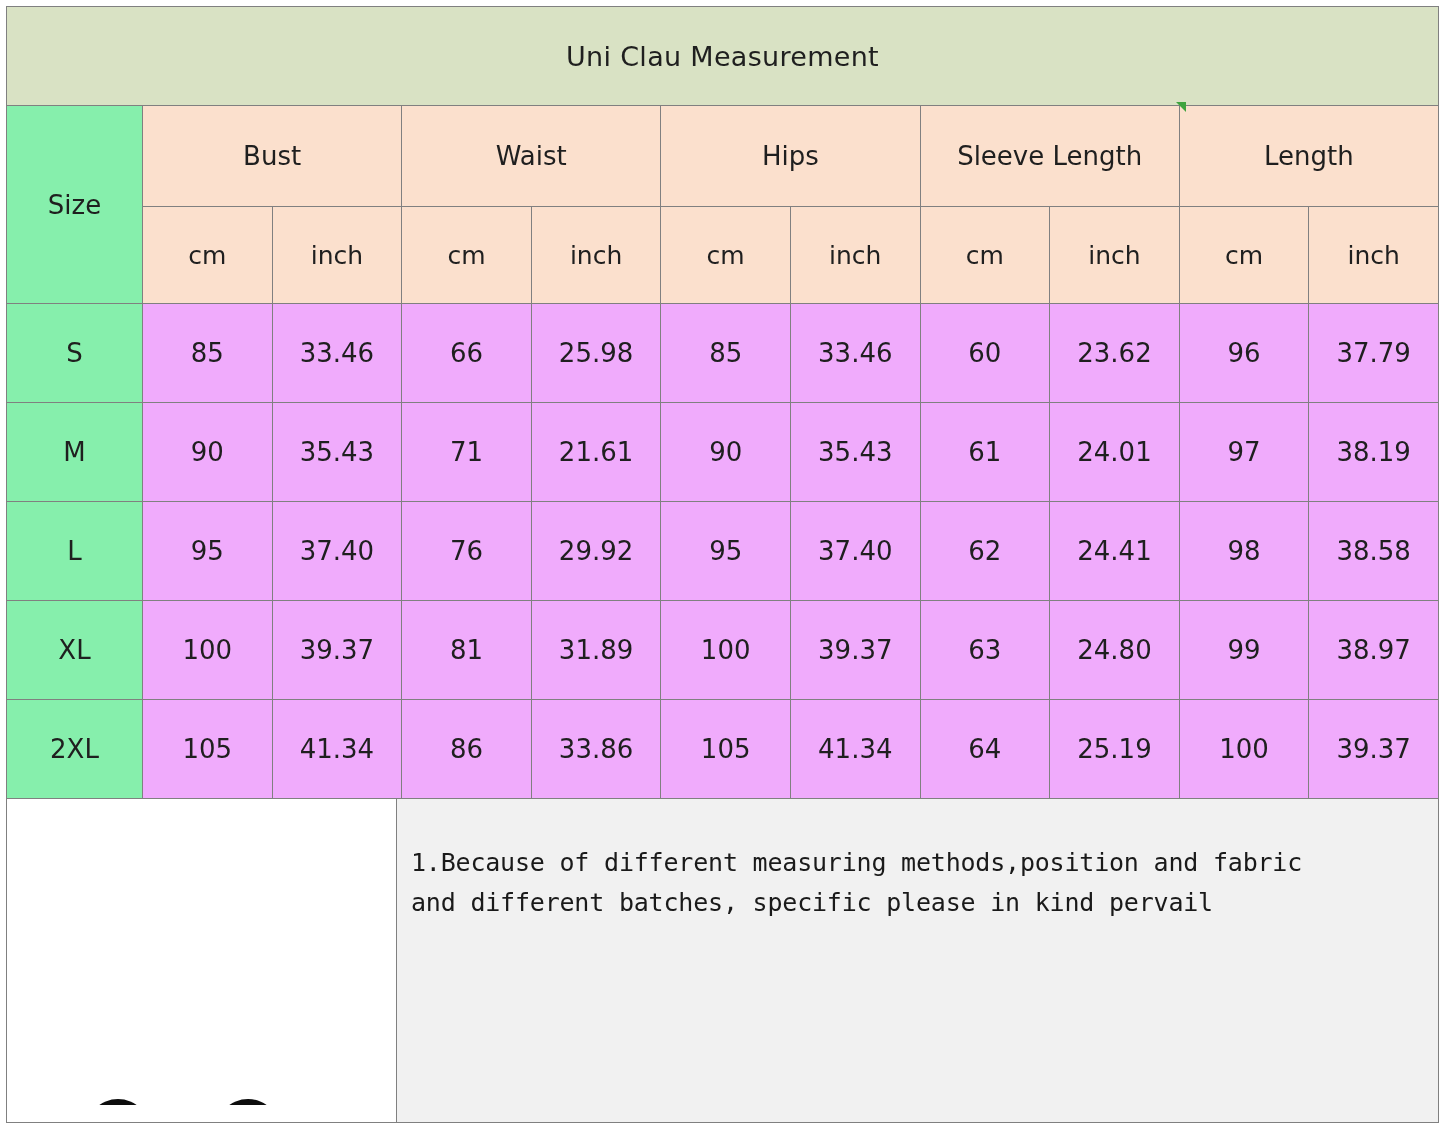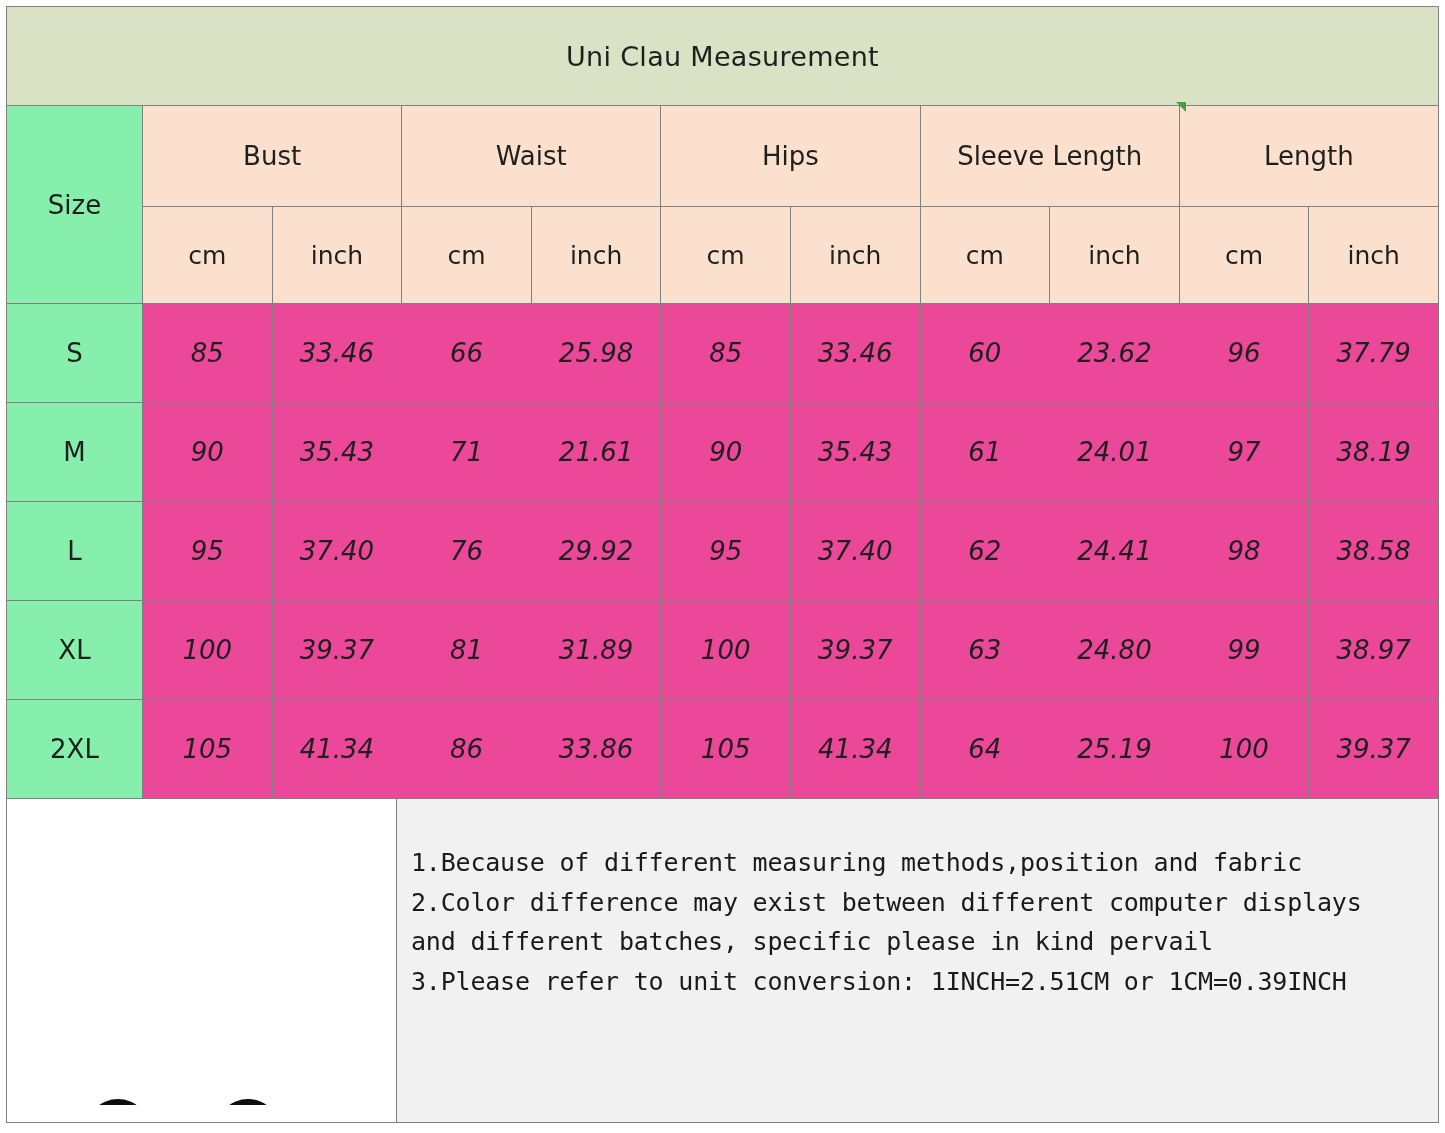--- a/index.html
+++ b/index.html
@@ -50,24 +50,23 @@
   }
   .hdr-unit {
     height: 96px;
     font-size: 25px !important;
   }
   .size-cell {
     background: #86efac;
     font-size: 26px !important;
   }
   .data-cell {
-    background: #ec4899;
+    background: #f0abfc;
     height: 98px;
     font-size: 26px !important;
-    font-style: italic;
   }
   .col-size { width: 136px; }
   .col-num  { width: 129.6px; }
 
   
   .bottom {
     display: flex;
     width: 1433px;
     margin: 0;
     box-sizing: border-box;
@@ -250,20 +249,18 @@
 
         </div>
         <div class="model m2">
           <div class="hair"></div>
 
         </div>
       </div>
     </div>
     <div class="notes-box">
       <p>1.Because of different measuring methods,position and fabric</p>
-      <p>2.Color difference may exist between different computer displays</p>
       <p>and different batches, specific please in kind pervail</p>
-      <p>3.Please refer to unit conversion: 1INCH=2.51CM or 1CM=0.39INCH</p>
     </div>
   </div>
 
   <div class="green-tri"></div>
 </div>
 
 </body></html>

